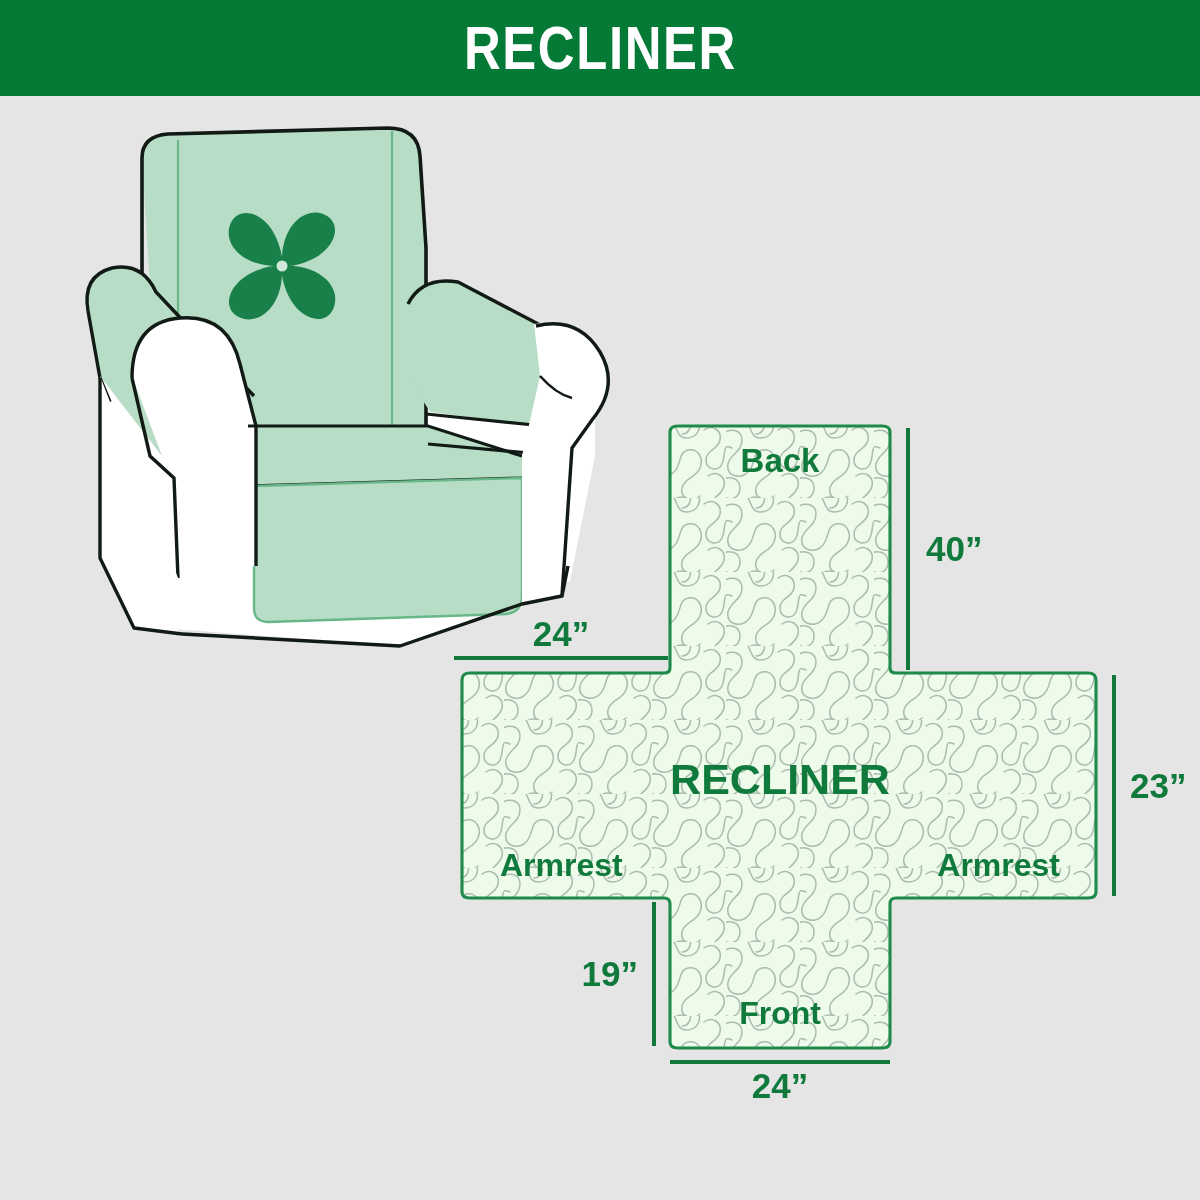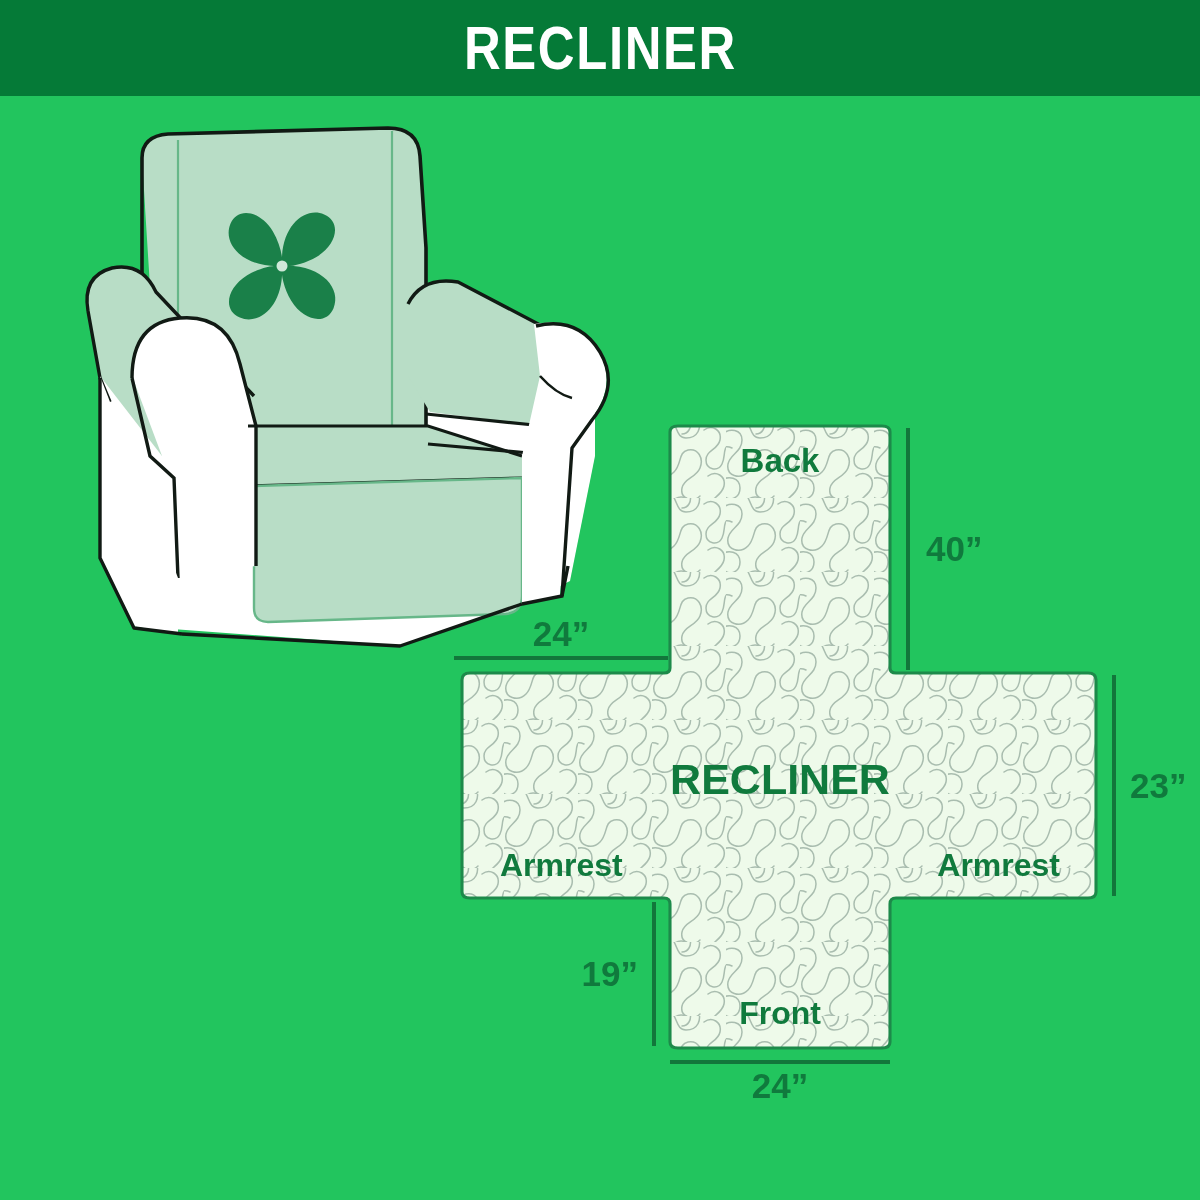--- a/index.html
+++ b/index.html
@@ -37,21 +37,21 @@
     transform: scaleX(0.82);
   }
 
   
   #stage {
     position: absolute;
     left: 0;
     top: 96px;
     width: 1200px;
     height: 1104px;
-    background: #22c55e;
+    background: #e5e5e5;
   }
 
   #chair-illustration {
     position: absolute;
     left: 70px;
     top: 30px;
     width: 580px;
     height: 540px;
   }
 

